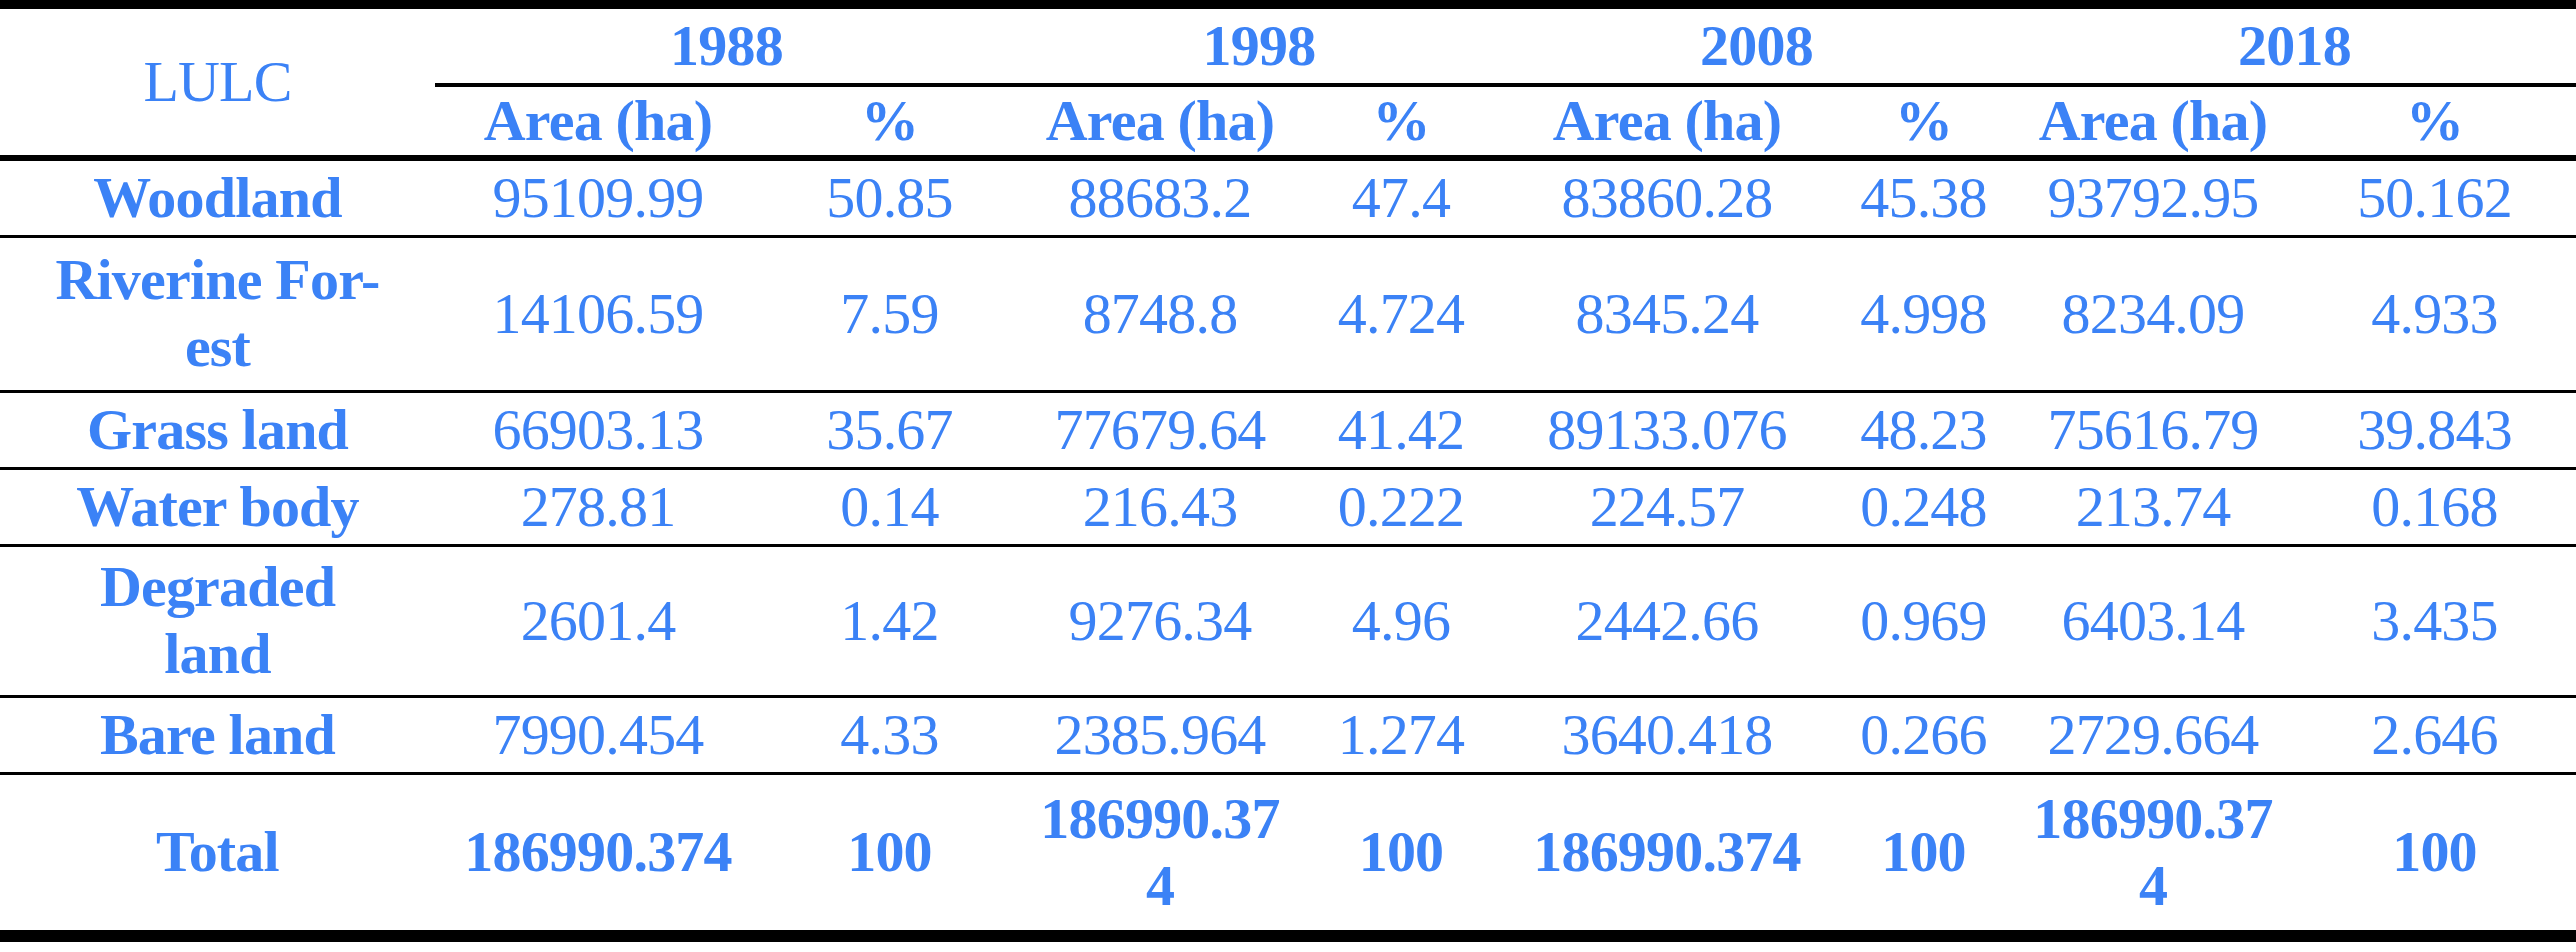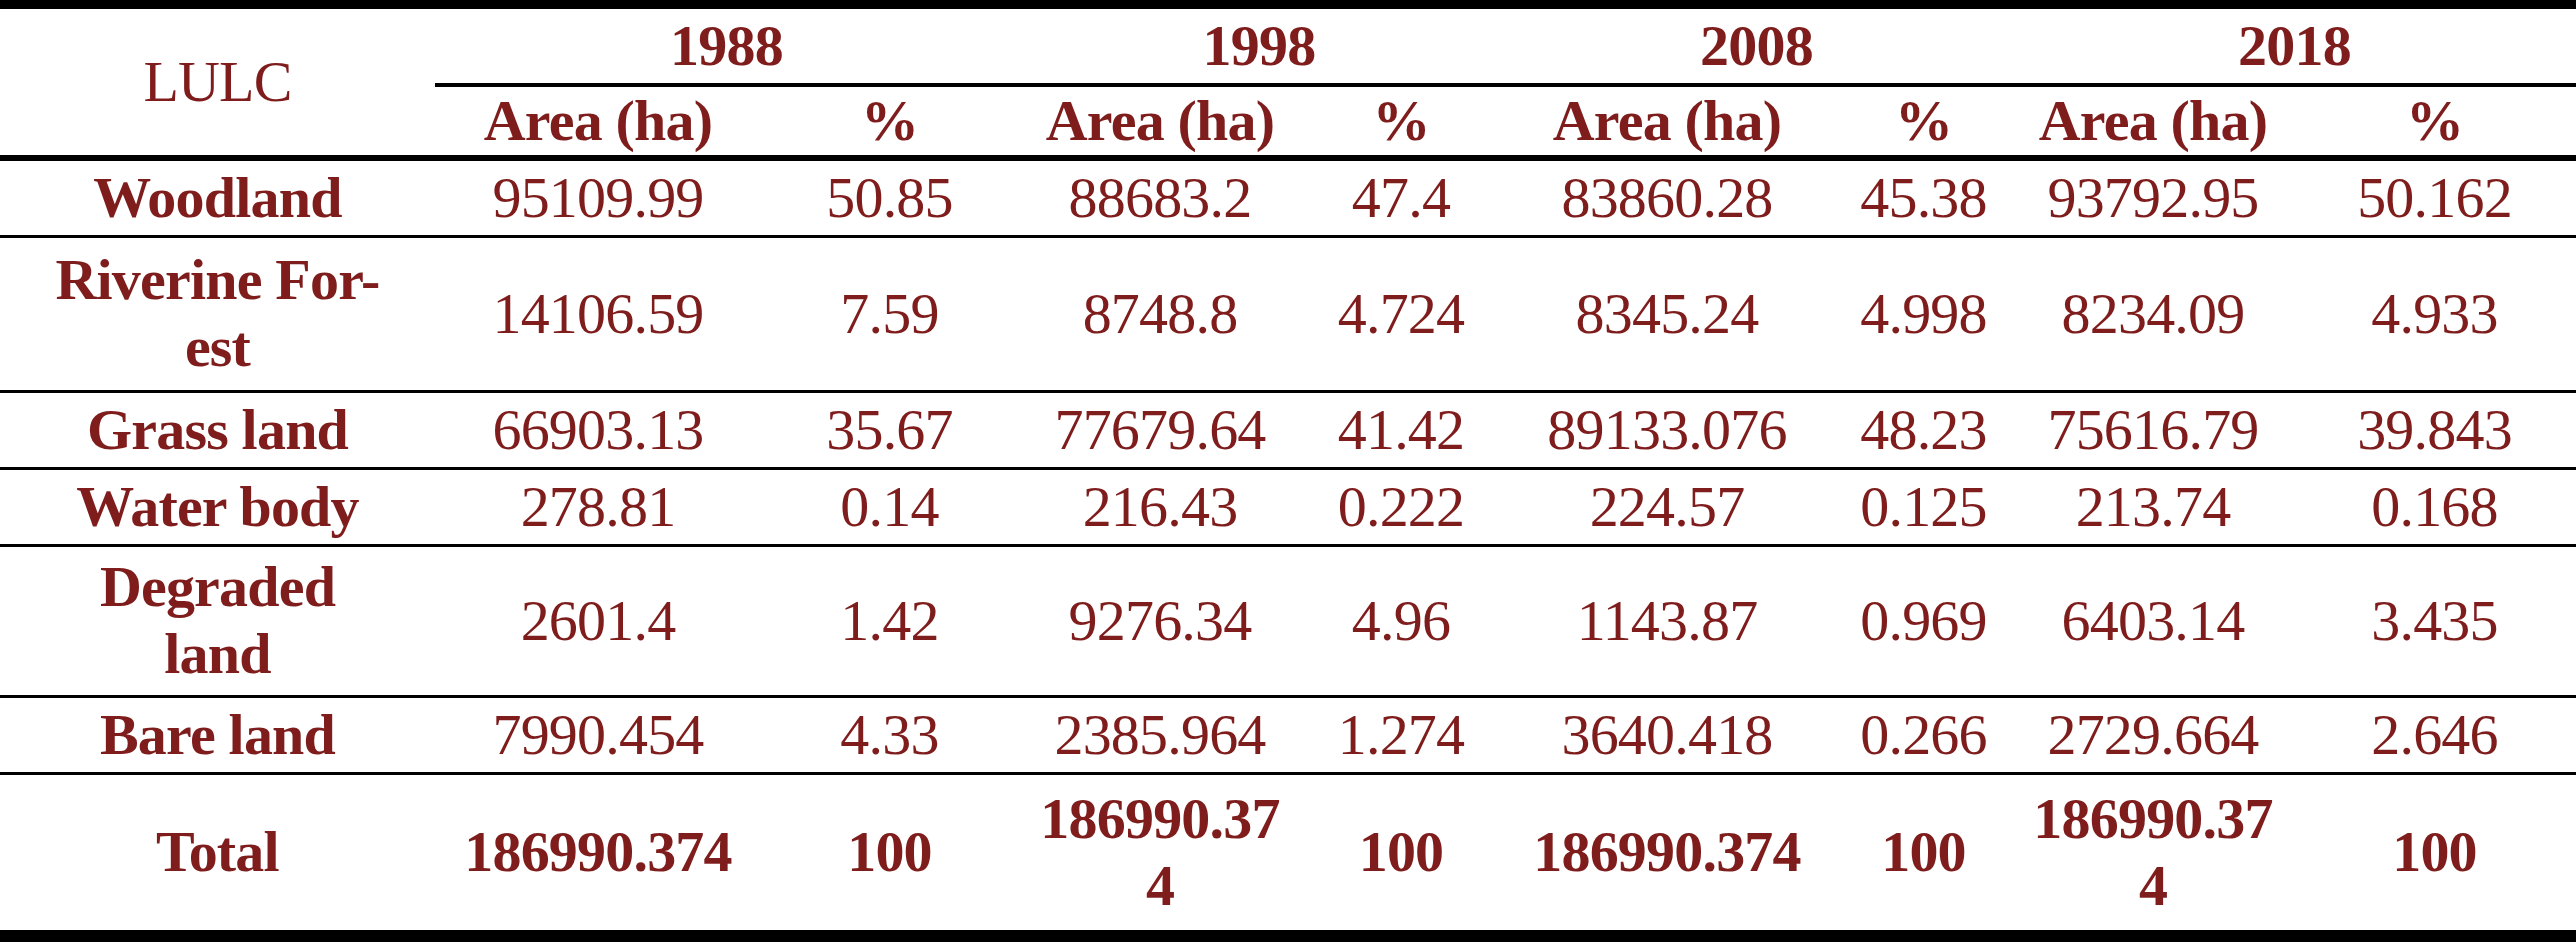--- a/index.html
+++ b/index.html
@@ -13,21 +13,21 @@
   .page {
     width: 2576px;
     height: 952px;
     background: #ffffff;
   }
   table.lulc {
     width: 2576px;
     table-layout: fixed;
     border-collapse: collapse;
     font-family: "Liberation Serif", serif;
-    color: #7f1d1d;
+    color: #3b82f6;
     border-top: 9.3px solid #000000;
     border-bottom: 12.4px solid #000000;
     border-radius: 25px;
   }
   table.lulc th, table.lulc td {
     padding: 0;
     margin: 0;
     text-align: center;
     vertical-align: middle;
     font-size: 58px;
@@ -144,32 +144,32 @@
           <td>75616.79</td>
           <td>39.843</td>
         </tr>
         <tr>
           <td class="row-label">Water body</td>
           <td>278.81</td>
           <td>0.14</td>
           <td>216.43</td>
           <td>0.222</td>
           <td>224.57</td>
-          <td>0.125</td>
+          <td>0.248</td>
           <td>213.74</td>
           <td>0.168</td>
         </tr>
         <tr>
           <td class="row-label">Degraded
 land</td>
           <td>2601.4</td>
           <td>1.42</td>
           <td>9276.34</td>
           <td>4.96</td>
-          <td>1143.87</td>
+          <td>2442.66</td>
           <td>0.969</td>
           <td>6403.14</td>
           <td>3.435</td>
         </tr>
         <tr>
           <td class="row-label">Bare land</td>
           <td>7990.454</td>
           <td>4.33</td>
           <td>2385.964</td>
           <td>1.274</td>

